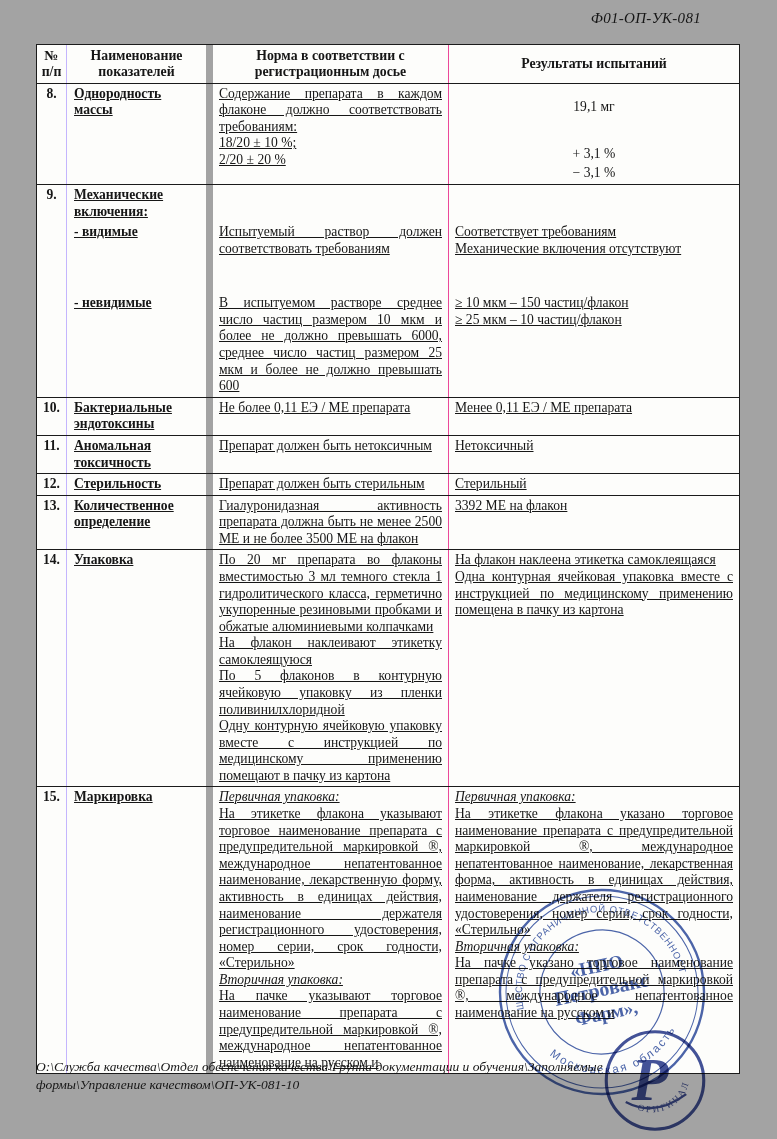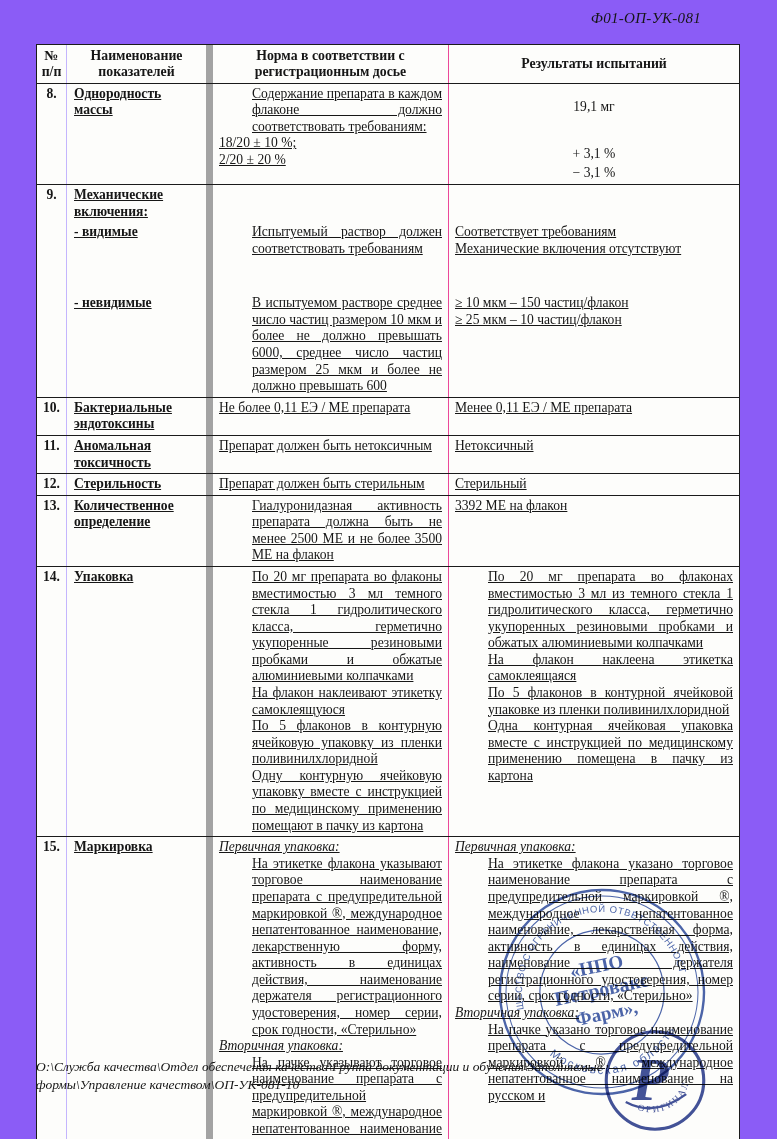--- a/index.html
+++ b/index.html
@@ -1,20 +1,20 @@
 <!DOCTYPE html>
 <html><head>
 <meta charset="utf-8">
 <style>
   * { box-sizing: border-box; margin: 0; padding: 0; }
   html,body { width: 777px; }
   body { font-family: "Liberation Serif", serif; background: #e9e9e7; }
   .page {
     position: relative; width: 777px; height: 1139px;
-    background: #8b5cf6; color: #161616; overflow: hidden;
+    background: #a3a3a3; color: #161616; overflow: hidden;
   }
   .doc-code {
     position: absolute; top: 10px; right: 76px;
     font-style: italic; font-size: 15px; letter-spacing: .3px;
   }
   .table {
     position: absolute; left: 36px; right: 37px; top: 44px;
     border: 1.6px solid #1b1b1b; background: #fdfdfb;
   }
   .t-row { display: flex; border-top: 1px solid #1b1b1b; }
@@ -26,21 +26,21 @@
   .cell.result { flex: 1; border-left: 1px solid #ec4899; }
   .head .cell {
     display: flex; align-items: center; justify-content: center;
     text-align: center; font-weight: bold; white-space: pre-line;
     font-size: 13.8px; padding: 3px 2px; line-height: 1.15;
   }
   .row-rest { flex: 1; display: flex; flex-direction: column; }
   .section { display: flex; flex: 1; }
   .section.gap-after > .cell { padding-bottom: 36px; }
   .para { margin: 0; text-decoration: underline; }
-  .para.just { text-align: justify; margin-left: 33px; }
+  .para.just { text-align: justify; }
   .para.ital { font-style: italic; font-weight: normal; }
   .tolerance { display: flex; justify-content: center; align-items: center; gap: 30px; margin-top: 13px; flex-direction: column; }
   .tol-pm { display: flex; flex-direction: column; line-height: 1.35; }
   .footer {
     position: absolute; left: 36px; top: 1058px; width: 650px;
     font-style: italic; font-size: 13.5px; line-height: 1.32;
   }
   .stamp {
     position: absolute; left: 452px; top: 872px; width: 300px; height: 260px;
     mix-blend-mode: multiply; opacity: .88; pointer-events: none;
@@ -201,23 +201,21 @@
               <div class="cell name">
                 <div class="para">Упаковка</div>
               </div>
               <div class="cell norm">
                 <div class="para just">По 20 мг препарата во флаконы вместимостью 3 мл темного стекла 1 гидролитического класса, герметично укупоренные резиновыми пробками и обжатые алюминиевыми колпачками</div>
                 <div class="para just">На флакон наклеивают этикетку самоклеящуюся</div>
                 <div class="para just">По 5 флаконов в контурную ячейковую упаковку из пленки поливинилхлоридной</div>
                 <div class="para just">Одну контурную ячейковую упаковку вместе с инструкцией по медицинскому применению помещают в пачку из картона</div>
               </div>
               <div class="cell result">
-                <div class="para just">По 20 мг препарата во флаконах вместимостью 3 мл из темного стекла 1 гидролитического класса, герметично укупоренных резиновыми пробками и обжатых алюминиевыми колпачками</div>
                 <div class="para just">На флакон наклеена этикетка самоклеящаяся</div>
-                <div class="para just">По 5 флаконов в контурной ячейковой упаковке из пленки поливинилхлоридной</div>
                 <div class="para just">Одна контурная ячейковая упаковка вместе с инструкцией по медицинскому применению помещена в пачку из картона</div>
               </div>
             </div>
           </div>
         </div>
         <div class="t-row">
           <div class="cell num">15.</div>
           <div class="row-rest">
             <div class="section">
               <div class="cell name">

